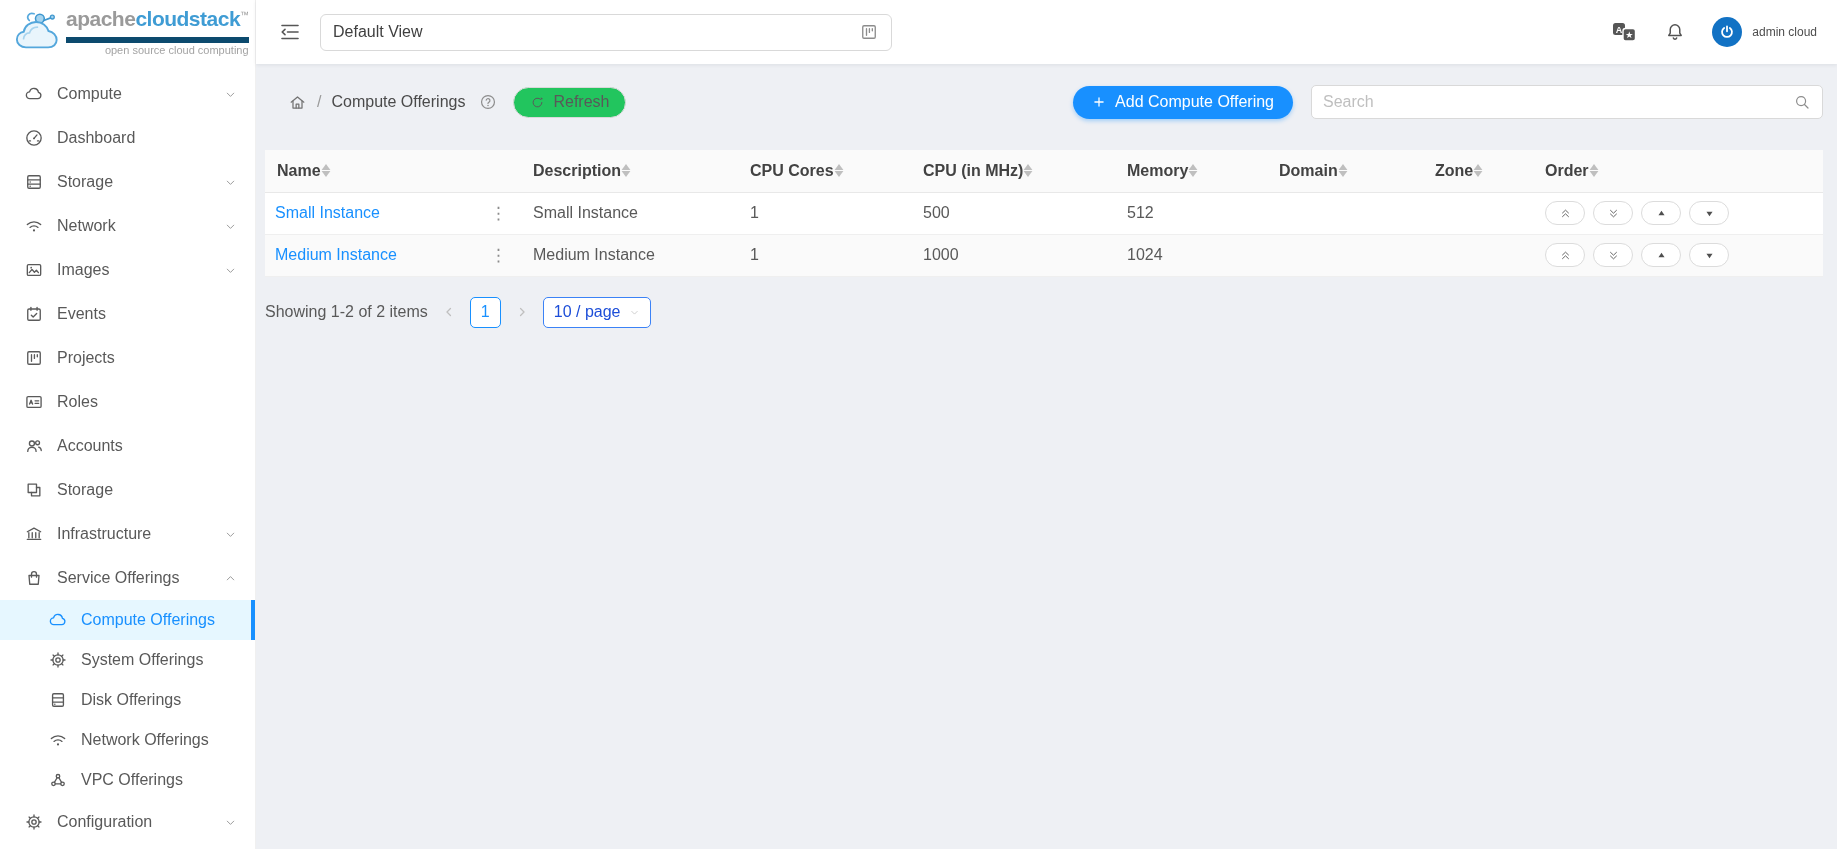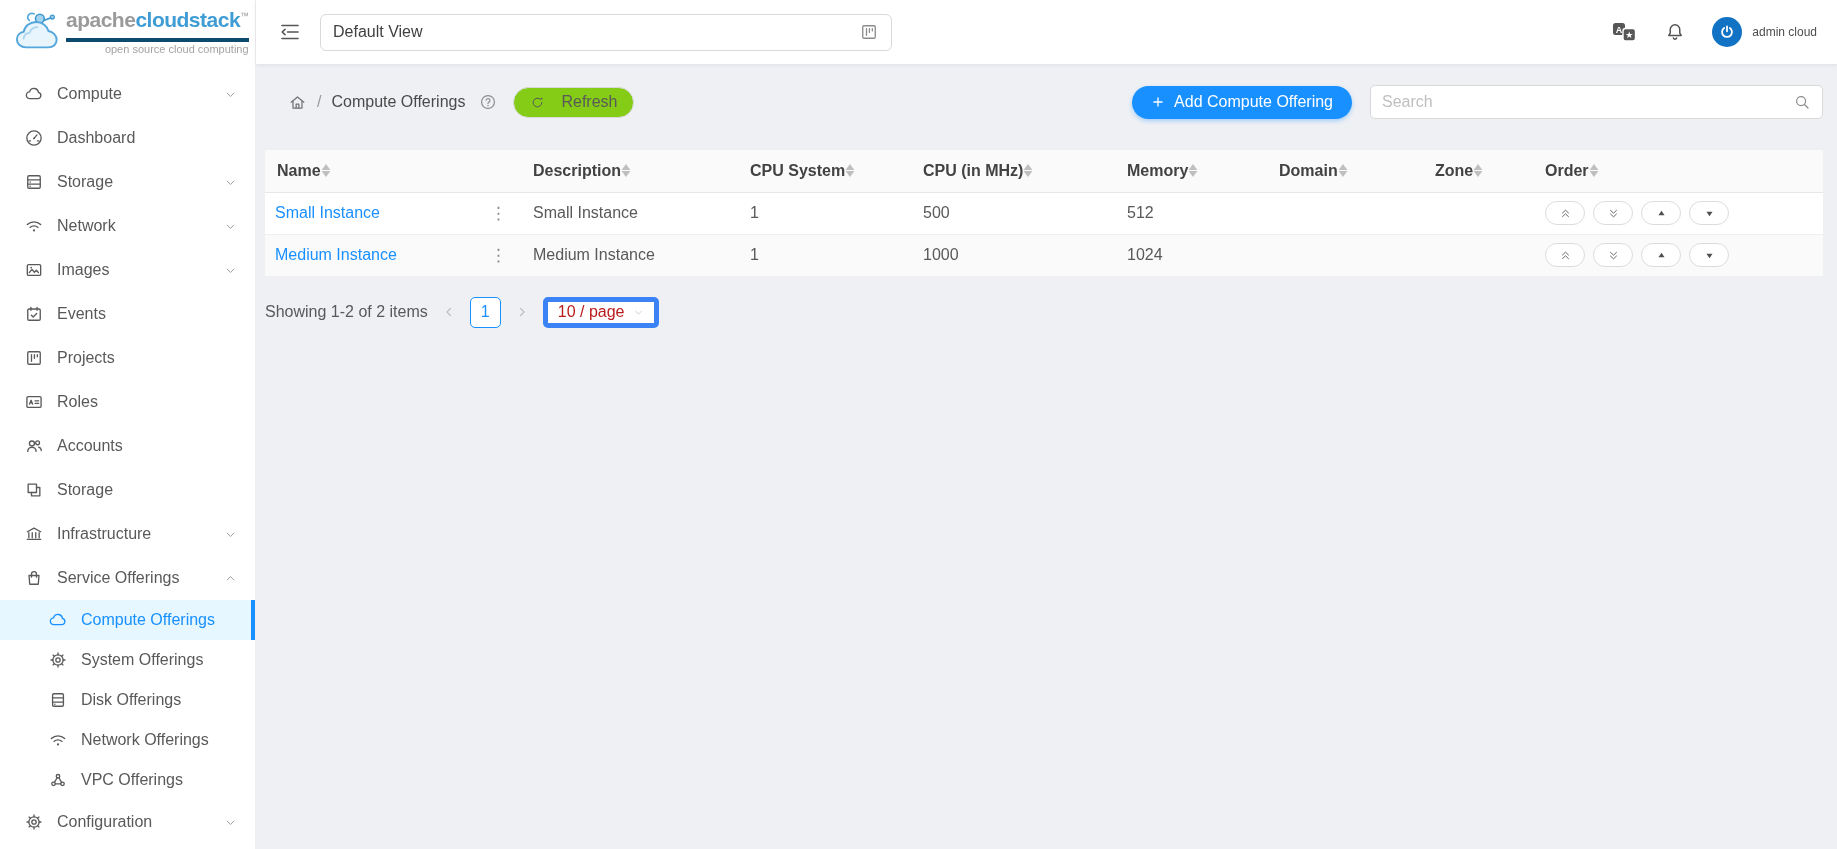--- a/index.html
+++ b/index.html
@@ -8,21 +8,21 @@
   .app { display:flex; width:100%; height:100%; }
 
   
   .sidebar { width:256px; background:#fff; height:100%; flex:0 0 256px;
     border-right:1px solid #f0f0f0; display:flex; flex-direction:column; }
   .logo { height:64px; display:flex; align-items:center; padding-left:14px; gap:6px; }
   .logo-text { line-height:1; }
   .logo-row1 { font-size:21px; font-weight:bold; letter-spacing:-0.5px; }
   .lg-gray { color:#9a9a9a; } .lg-blue { color:#3f9cd4; }
   .lg-tm { font-size:9px; color:#9a9a9a; vertical-align:super; font-weight:normal; }
-  .logo-row2 { font-size:11px; color:#a3a3a3; border-top:4px solid #0c4a6e; padding-top:2px; margin-top:8px; text-align:right; }
+  .logo-row2 { font-size:11px; color:#a3a3a3; border-top:6px solid #0c4a6e; padding-top:2px; margin-top:8px; text-align:right; }
   .menu { flex:1; overflow:hidden; padding-top:8px; }
   .mi { height:44px; display:flex; align-items:center; padding:0 18px 0 24px; gap:13px;
     color:#595959; font-size:16px; cursor:pointer; position:relative; }
   .mi.sub { height:40px; padding-left:48px; }
   .mic { width:20px; height:20px; display:flex; align-items:center; justify-content:center; color:#5a5a5a; flex:0 0 20px; }
   .mil { flex:1; white-space:nowrap; }
   .mchev { width:13px; height:13px; color:#8c8c8c; display:flex; align-items:center; }
   .mi.active { background:#e6f7ff; color:#1890ff; }
   .mi.active .mic { color:#1890ff; }
   .mi.active::after { content:""; position:absolute; right:0; top:0; bottom:0; width:4px; background:#1890ff; }
@@ -44,29 +44,29 @@
   .avatar svg { width:18px; height:18px; stroke:#fff; fill:none; stroke-width:2.4; stroke-linecap:round; }
   .uname { font-size:12px; color:#4d4d4d; }
 
   
   .content { flex:1; padding:16px 14px 0 9px; overflow:hidden; }
   .page-header { display:flex; align-items:center; height:44px; padding-left:23px; }
   .crumb { display:flex; align-items:center; gap:10px; font-size:16px; color:#4a4a4a; }
   .crumb .homeic { width:19px; height:19px; color:#737373; cursor:pointer; }
   .crumb .sep { color:#9b9b9b; }
   .helpic { width:18px; height:18px; color:#8c8c8c; margin-left:4px; cursor:pointer; }
-  .refresh-btn { margin-left:16px; height:31px; border:1px solid #d9d9d9; border-radius:16px; background:#84cc16;
-    display:flex; align-items:center; gap:16px; padding:0 16px; font-size:16px; color:#595959; cursor:pointer; }
+  .refresh-btn { margin-left:16px; height:31px; border:1px solid #d9d9d9; border-radius:16px; background:#22c55e;
+    display:flex; align-items:center; gap:8px; padding:0 16px; font-size:16px; color:#595959; cursor:pointer; }
   .refresh-btn svg { width:15px; height:15px; }
   .ph-right { margin-left:auto; display:flex; align-items:center; gap:18px; }
   .add-btn { height:33px; background:#1890ff; border:none; border-radius:17px; color:#fff;
     display:flex; align-items:center; gap:9px; padding:0 19px; font-size:16px; cursor:pointer;
     box-shadow:0 2px 4px rgba(24,144,255,.35); }
   .add-btn svg { width:14px; height:14px; stroke:#fff; stroke-width:2.2; }
-  .searchbox { width:453px; height:34px; border:1px solid #d9d9d9; border-radius:5px; background:#fff;
+  .searchbox { width:512px; height:34px; border:1px solid #d9d9d9; border-radius:5px; background:#fff;
     display:flex; align-items:center; padding:0 11px; }
   .searchbox input { flex:1; border:none; outline:none; font-size:16px; color:#3f3f3f;
     font-family:"Liberation Sans", sans-serif; }
   .searchbox input::placeholder { color:#bfbfbf; }
   .searchic { width:18px; height:18px; color:#8c8c8c; cursor:pointer; }
 
   
   .table-wrap { margin-top:26px; }
   table { width:1558px; border-collapse:collapse; table-layout:fixed; background:#fff; }
   thead th { background:#fafafa; height:42px; text-align:left; font-size:16px; font-weight:600;
@@ -85,22 +85,22 @@
   .opill { width:40px; height:24px; border:1px solid #dcdcdc; border-radius:12px; background:#fff;
     display:flex; align-items:center; justify-content:center; cursor:pointer; color:#4f4f4f; }
   .opill svg { width:13px; height:13px; }
   .opill .fillpath { fill:#4f4f4f; stroke:none; }
 
   
   .pager { margin-top:20px; display:flex; align-items:center; gap:14px; font-size:16px; color:#595959; }
   .pgarrow { width:14px; height:14px; color:#bfbfbf; cursor:pointer; display:flex; align-items:center; }
   .pgnum { min-width:31px; height:31px; border:1px solid #1890ff; border-radius:5px; background:#fff;
     color:#1890ff; display:flex; align-items:center; justify-content:center; font-size:16px; cursor:pointer; }
-  .pgsize { height:31px; border:5px solid #3b82f6; border-radius:5px; background:#fff; padding:0 10px;
-    display:flex; align-items:center; gap:9px; color:#b91c1c; cursor:pointer; }
+  .pgsize { height:31px; border:1px solid #3b82f6; border-radius:5px; background:#fff; padding:0 10px;
+    display:flex; align-items:center; gap:9px; color:#1d4ed8; cursor:pointer; }
   .pgsize svg { width:11px; height:11px; color:#bfbfbf; }
 </style>
 </head>
 <body>
 
 <div class="app">
 
   <aside class="sidebar">
     <div class="logo">
       <svg width="46" height="46" viewBox="0 0 48 48">
@@ -489,21 +489,21 @@
                         <path d="M5 0l4.4 6H.6z"></path>
                       </svg>
                       <svg viewBox="0 0 10 6">
                         <path d="M5 6L.6 0h8.8z"></path>
                       </svg>
                     </span>
                   </span>
                 </th>
               <th>
                   <span class="thflex">
-                    <span>CPU System</span>
+                    <span>CPU Cores</span>
                     <span class="sorter">
                       <svg viewBox="0 0 10 6">
                         <path d="M5 0l4.4 6H.6z"></path>
                       </svg>
                       <svg viewBox="0 0 10 6">
                         <path d="M5 6L.6 0h8.8z"></path>
                       </svg>
                     </span>
                   </span>
                 </th>

